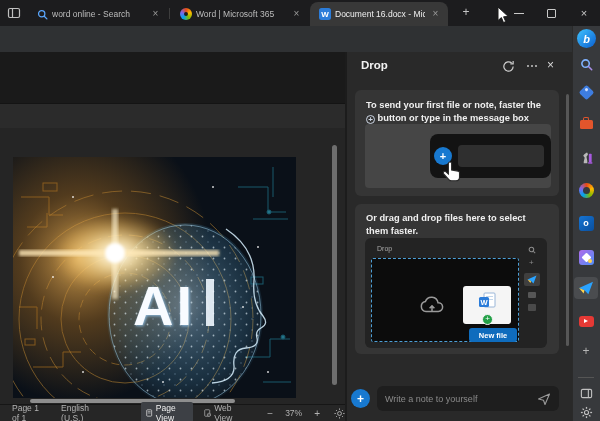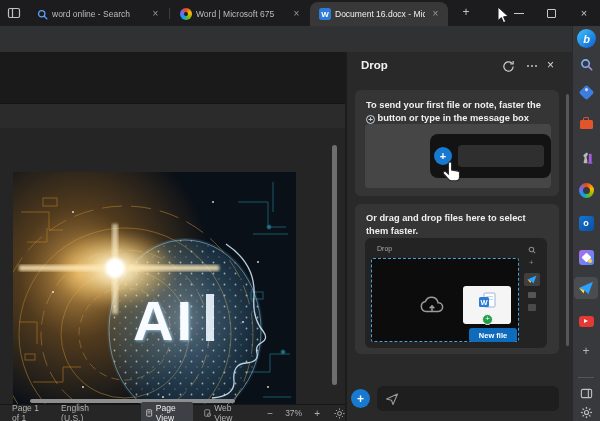--- a/index.html
+++ b/index.html
@@ -108,21 +108,21 @@
         </svg>
       <span class="tab-title">word online - Search</span>
       <span class="tab-close">×</span>
     </div>
     <div class="abs tab-divider" style="left:169px"></div>
 
     <div class="abs tab" style="left:171px;width:138px">
       <span class="m365ring" style="width:12px;height:12px">
           <i></i>
         </span>
-      <span class="tab-title">Word | Microsoft 675</span>
+      <span class="tab-title">Word | Microsoft 365</span>
       <span class="tab-close">×</span>
     </div>
 
     <div class="abs tab active" style="left:310px;width:138px">
       <span style="width:12px;height:12px;background:#2b7cd9;border-radius:2.5px;color:#fff;font-size:8px;font-weight:bold;display:flex;align-items:center;justify-content:center">
           <span>W</span>
         </span>
       <span class="tab-title">Document 16.docx - Microsoft W...</span>
       <span class="tab-close">×</span>
     </div>
@@ -394,21 +394,21 @@
     <div class="abs chev" style="left:267px;top:113px"></div>
     <div class="abs dots" style="left:280px;top:114px;width:14px">
         <i></i>
         <i></i>
         <i></i>
       </div>
     <div class="abs chev" style="left:332px;top:115px"></div>
   </div>
 
   <div class="abs canvas">
-    <div class="abs" style="left:13px;top:44px;width:240px;height:241px">
+    <div class="abs" style="left:13px;top:29px;width:240px;height:241px">
       <svg width="283" height="241" viewBox="0 0 283 241">
         <defs>
           <radialGradient id="gGold" cx="0.3" cy="0.42" r="0.6">
             <stop offset="0" stop-color="#f2b95e" stop-opacity="0.85"></stop>
             <stop offset="0.45" stop-color="#a96f24" stop-opacity="0.45"></stop>
             <stop offset="1" stop-color="#a96f24" stop-opacity="0"></stop>
           </radialGradient>
           <radialGradient id="gFlare" cx="0.5" cy="0.5" r="0.5">
             <stop offset="0" stop-color="#ffffff"></stop>
             <stop offset="0.3" stop-color="#ffe9b0" stop-opacity="0.9"></stop>
@@ -586,20 +586,21 @@
           <text x="8" y="13.5" font-size="7.5" fill="#ffffff" text-anchor="middle" font-weight="bold">W</text>
         </svg>
         <span class="abs" style="left:19px;top:28px;width:11px;height:11px;border-radius:50%;background:#23a047;border:1.5px solid #f5f5f5;color:#fff;font-size:8px;line-height:8px;text-align:center">+</span>
       </div>
       <div class="abs newfile" style="left:104px;top:90px;width:48px;height:14px">New file</div>
     </div>
   </div>
 
   <div class="abs bluecircle" style="left:351px;top:389px;width:19px;height:19px;font-size:12px">+</div>
   <div class="abs composepill" style="left:377px;top:386px;width:182px;height:25px">
+    <input type="text" placeholder="Write a note to yourself" style="">
     <svg width="14" height="14" viewBox="0 0 14 14" style="color:#9a9a9a">
         <path d="M1.5 7L12.5 2 8 12.5 6.5 8.2z" fill="none" stroke="currentColor" stroke-width="1.1" stroke-linejoin="round"></path>
       </svg>
   </div>
   <div class="abs" style="left:566px;top:94px;width:3px;height:252px;background:#575757;border-radius:2px"></div>
 
   <svg class="abs" style="left:496px;top:6px;z-index:50" width="14" height="19" viewBox="0 0 14 19">
     <path d="M2 1l0 13.5 3.4-2.9 2.1 5 2.2-1-2.1-4.8 4.7-.3z" fill="#ffffff" stroke="#1a1a1a" stroke-width="1"></path>
   </svg>
 

